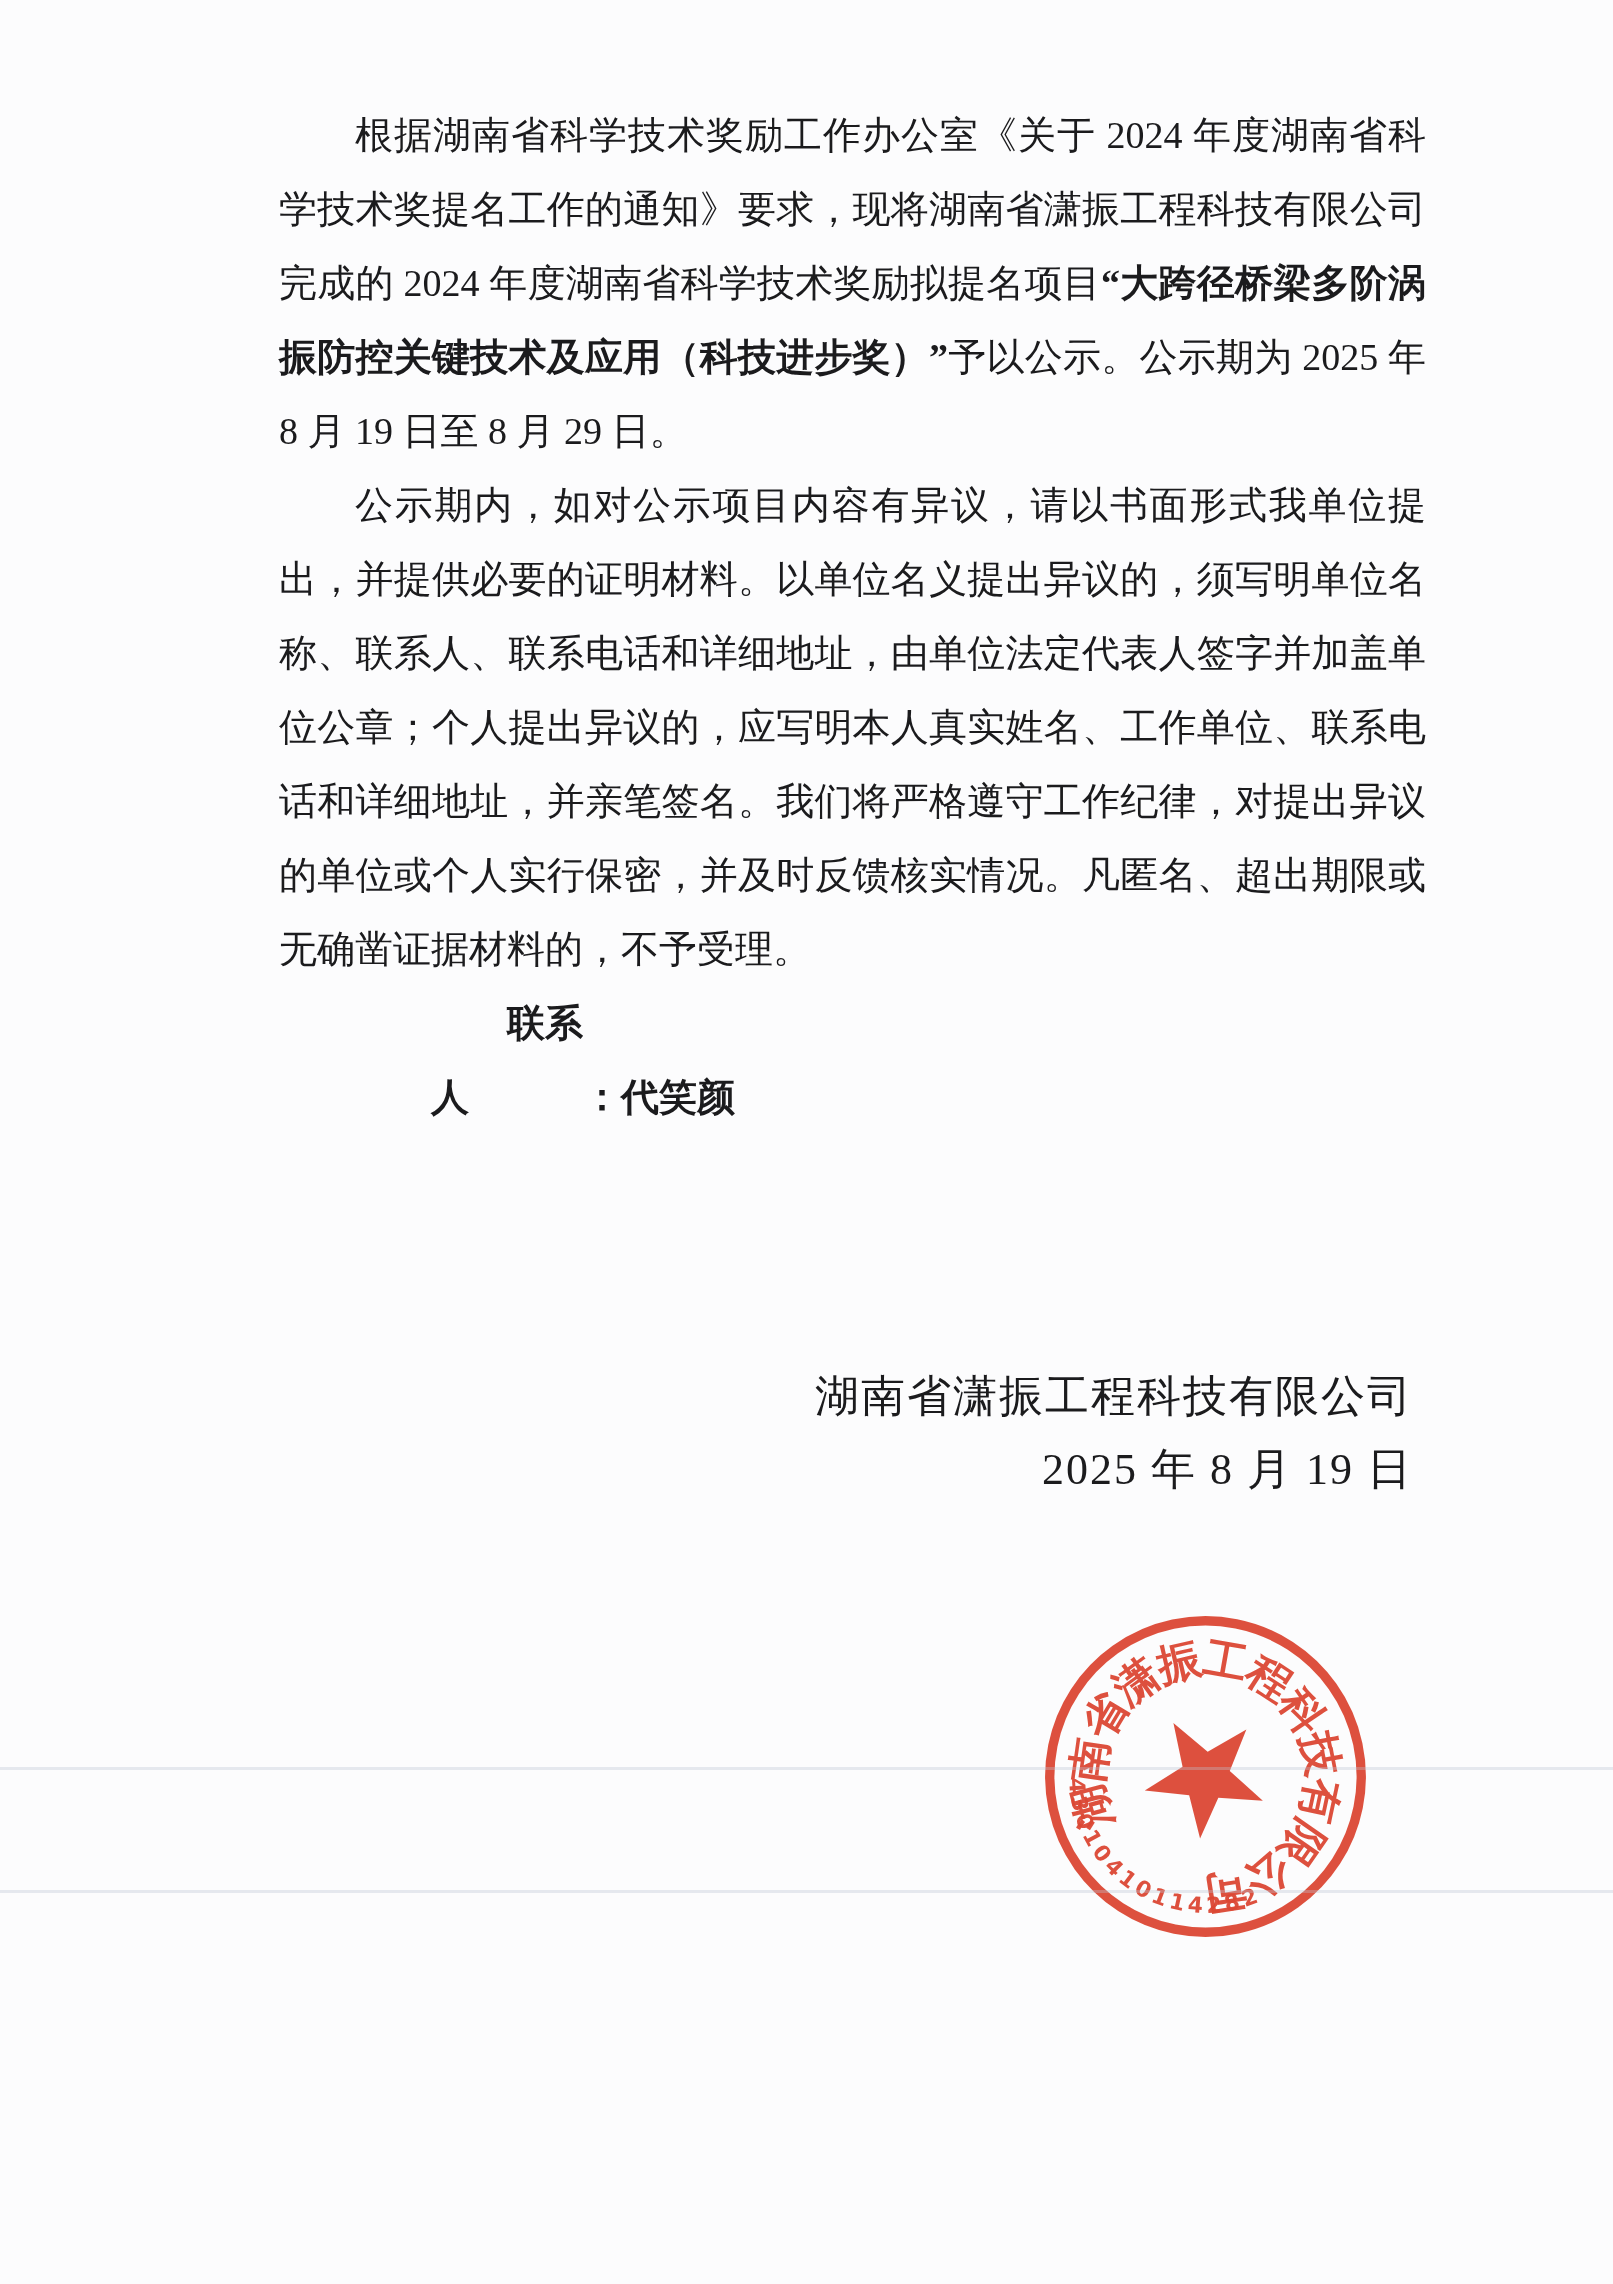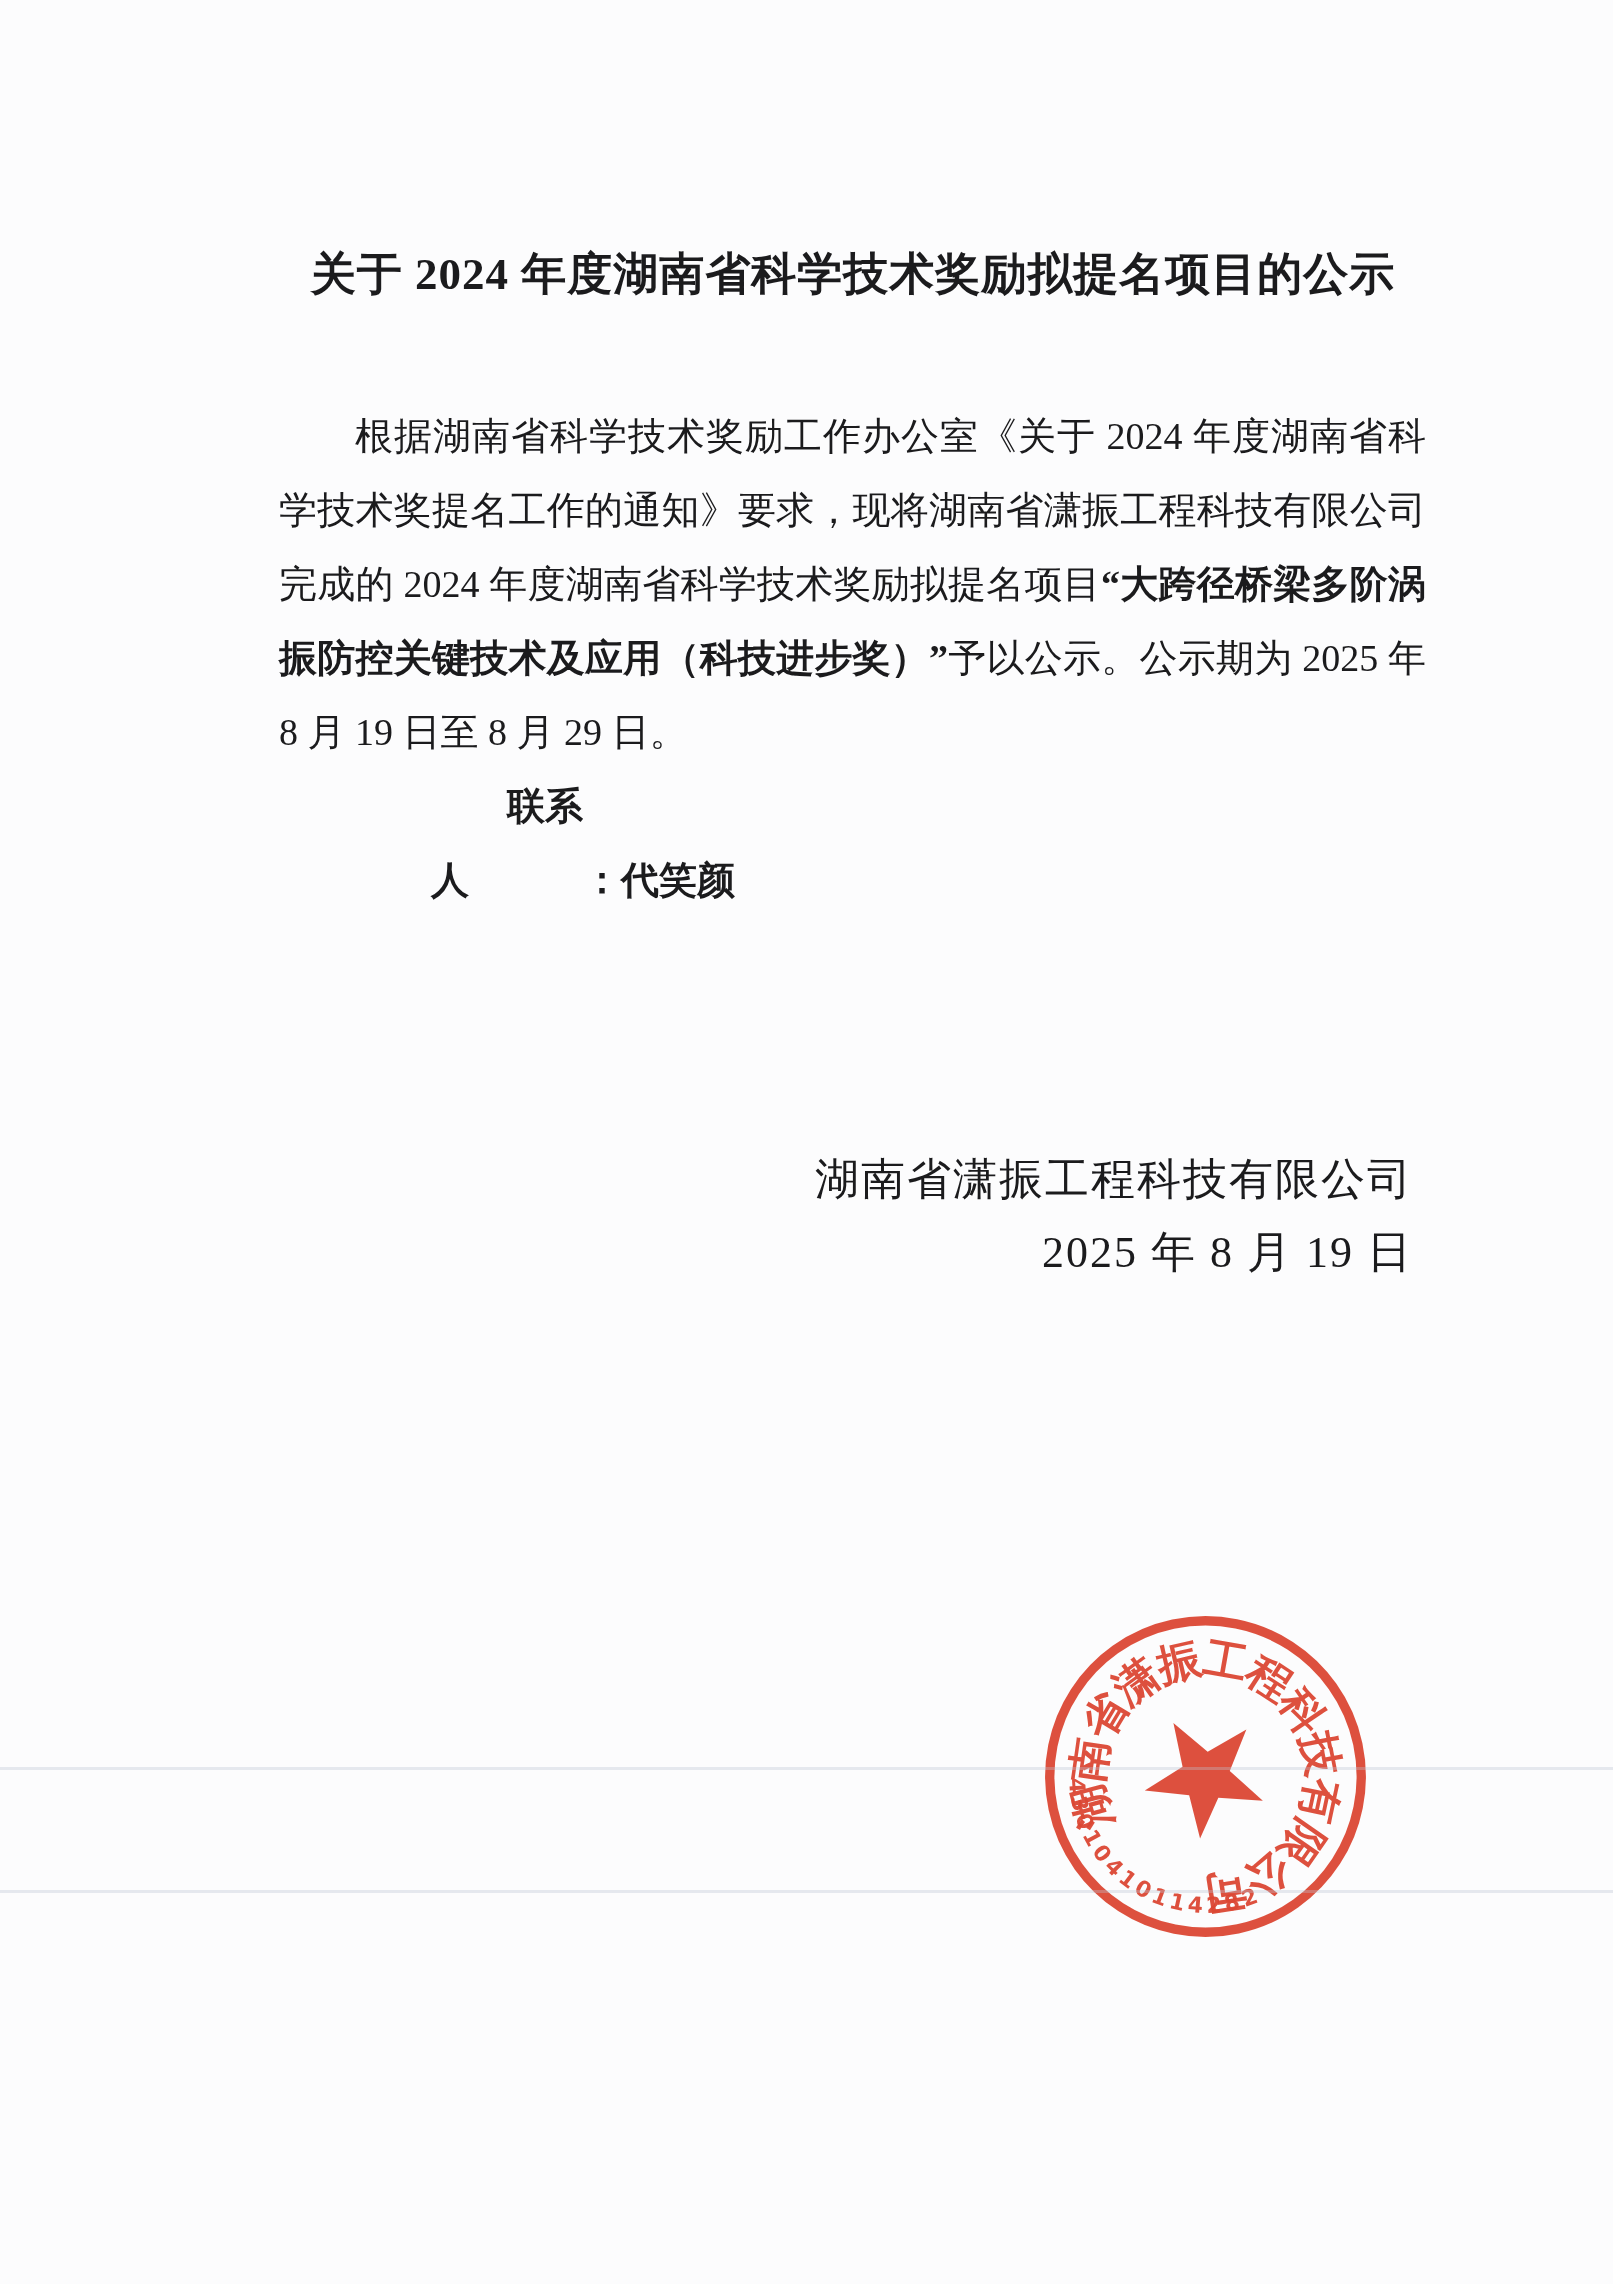--- a/index.html
+++ b/index.html
@@ -72,25 +72,25 @@
     background:rgba(186,196,210,0.35);
   }
   .scanline.a{top:1767px;}
   .scanline.b{top:1890px;}
 </style>
 </head>
 <body>
 
 <div class="page">
 
-  <h1 class="doc-title">关于 2024 年度湖南省科学技术奖励拟提名项目的公示</h1>
 
   <div class="doc-body">
     <p><span>根据湖南省科学技术奖励工作办公室《关于 2024 年度湖南省科学技术奖提名工作的通知》要求，现将湖南省潇振工程科技有限公司完成的 2024 年度湖南省科学技术奖励拟提名项目</span><span class="bold-seg">“大跨径桥梁多阶涡振防控关键技术及应用（科技进步奖）”</span><span>予以公示。公示期为 2025 年 8 月 19 日至 8 月 29 日。</span></p>
 
+    <p>公示期内，如对公示项目内容有异议，请以书面形式我单位提出，并提供必要的证明材料。以单位名义提出异议的，须写明单位名称、联系人、联系电话和详细地址，由单位法定代表人签字并加盖单位公章；个人提出异议的，应写明本人真实姓名、工作单位、联系电话和详细地址，并亲笔签名。我们将严格遵守工作纪律，对提出异议的单位或个人实行保密，并及时反馈核实情况。凡匿名、超出期限或无确凿证据材料的，不予受理。</p>
 
     <p class="contact-row"><span class="contact-label">联系人</span><span>：</span><span>代笑颜</span></p>
 
 
   </div>
 
   <div class="signature">
     <div class="sig-company">湖南省潇振工程科技有限公司</div>
     <div class="sig-date">2025 年 8 月 19 日</div>
   </div>

